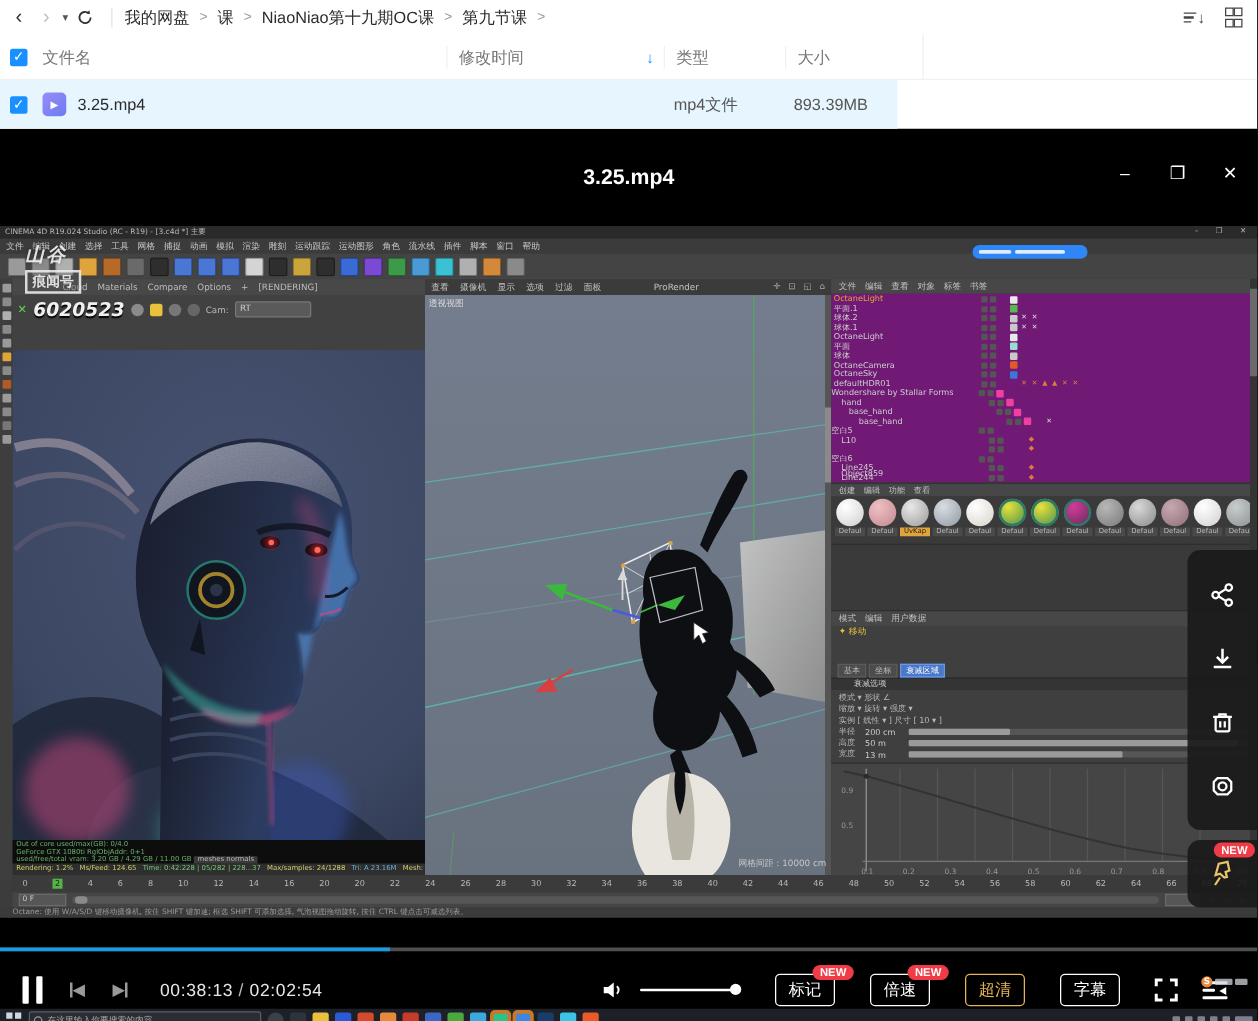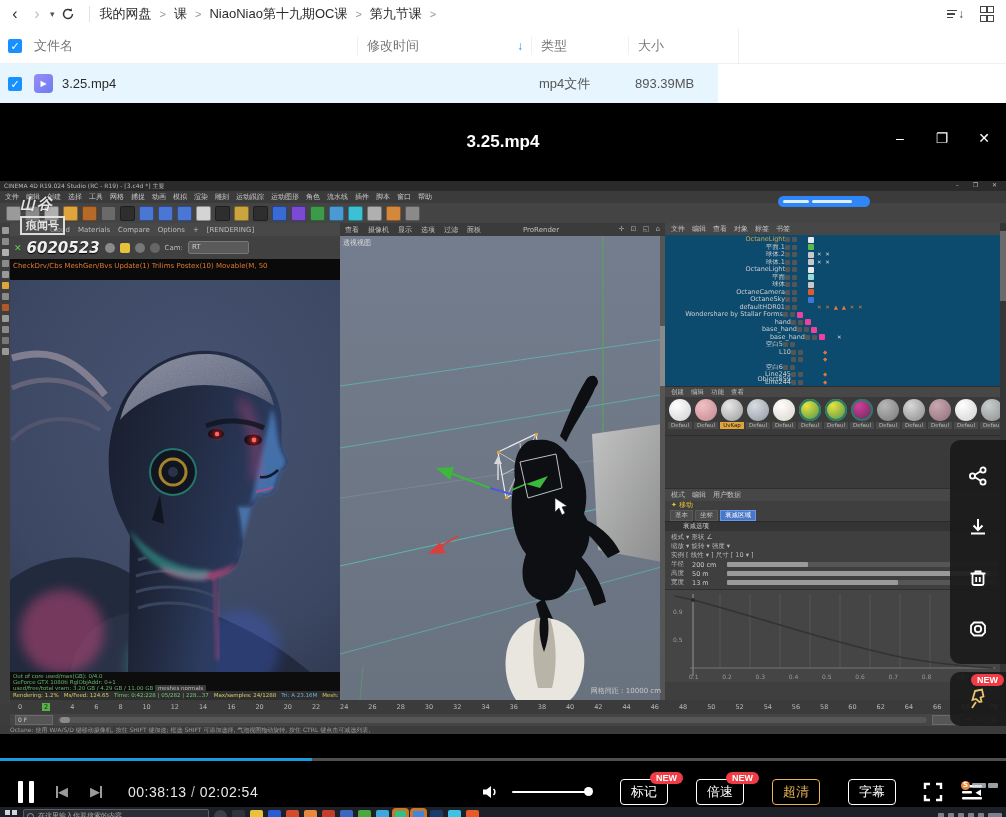--- a/index.html
+++ b/index.html
@@ -73,36 +73,36 @@
   .vp-menu{position:absolute;left:0;top:0;width:100%;height:13px;background:#3b3b3b;display:flex;gap:9px;align-items:center;padding-left:5px;color:#c0c0c0;font-size:7px;box-sizing:border-box;}
   .vp-ctrl{position:absolute;right:3px;top:2px;color:#aaa;font-size:7px;letter-spacing:2px;}
   .vp-label{position:absolute;left:3px;top:15px;color:#d8d8d8;font-size:7px;z-index:3;}
   .vp-canvas{position:absolute;left:0;top:13px;width:325px;height:464px;}
   .vp-grid{position:absolute;right:4px;bottom:4px;color:#c8c8c8;font-size:7px;z-index:3;}
   .vp-scroll{position:absolute;right:0;top:13px;width:5px;height:464px;background:#555;}
   .vp-scroll i{display:block;width:5px;height:60px;background:#8a8a8a;margin-top:90px;}
   
   .rp{position:absolute;left:665px;top:42px;width:341px;height:477px;background:#3f3f3f;}
   .rp-menu{height:12px;display:flex;gap:7px;align-items:center;padding-left:6px;color:#c0c0c0;font-size:7px;background:#474747;}
-  .tree{height:150px;overflow:hidden;padding-top:1px;background:#0c4a6e;text-align:right;}
+  .tree{height:150px;overflow:hidden;padding-top:1px;background:#701a75;}
   .trow{height:7.5px;display:flex;align-items:center;font-size:6.5px;color:#ccc;line-height:7.5px;}
   .trow .lbl{width:118px;overflow:hidden;white-space:nowrap;}
   .trow .tg{width:5px;height:5px;border-radius:1px;margin-right:2px;background:#555;}
   .trow .dotc{width:6px;height:6px;border-radius:1px;margin-right:3px;}
   .trow .extra{font-size:5.5px;letter-spacing:1px;}
   .mat-menu{height:10px;display:flex;gap:7px;align-items:center;padding-left:6px;color:#c0c0c0;font-size:6.5px;background:#474747;border-top:1px solid #2e2e2e;}
   .swatches{height:36px;background:#3a3a3a;display:flex;gap:2px;padding:2px 0 0 3px;}
   .sw{width:24px;flex:none;cursor:pointer;}
   .sw .ball{width:22px;height:22px;border-radius:50%;margin:0 auto;}
   .sw .slabel{margin-top:1px;font-size:5.5px;color:#bbb;background:#4a4a4a;text-align:center;height:7px;line-height:7px;overflow:hidden;}
   .sw .slabel.active{background:#e0a43c;color:#222;}
   .matempty{height:52px;background:#3a3a3a;border-top:1px solid #2e2e2e;}
   .attr-menu{height:12px;display:flex;gap:7px;align-items:center;padding-left:6px;color:#c0c0c0;font-size:7px;background:#474747;border-top:1px solid #2e2e2e;}
   .attr-title{height:9px;color:#e8c23c;font-size:7px;line-height:9px;padding-left:6px;background:#3f3f3f;}
-  .attr-tabs{height:11px;display:flex;gap:2px;padding-left:5px;align-items:center;background:#3f3f3f;}
+  .attr-tabs{height:11px;display:flex;gap:2px;padding-left:5px;align-items:center;background:#3f3f3f;margin-top:21px;}
   .attab{font-size:6.5px;color:#bbb;background:#4c4c4c;border:1px solid #5a5a5a;padding:0 4px;height:9px;line-height:9px;cursor:pointer;}
   .attab.active{background:#4a78c8;color:#fff;border-color:#6a98e8;}
   .attr-sec{height:9px;background:#343434;color:#ccc;font-size:6.5px;line-height:9px;padding-left:18px;border-top:1px solid #2a2a2a;}
   .attr-form{background:#3f3f3f;padding:2px 0 2px 6px;color:#b8b8b8;font-size:6.5px;}
   .attr-form .frow{height:9px;line-height:9px;white-space:nowrap;overflow:hidden;}
   .sliderrow{display:flex;align-items:center;height:9px;gap:3px;}
   .sliderrow .sl-label{width:18px;}
   .sliderrow .sl-val{width:32px;color:#ccc;}
   .sl-bar{position:relative;height:5px;background:#565656;flex:1;margin-right:8px;border-radius:1px;}
   .sl-fill{position:absolute;left:0;top:0;height:5px;background:#9a9a9a;border-radius:1px;}
@@ -329,21 +329,20 @@
         <div class="lv-ctrl">
           <span class="lv-x">✕</span>
           <span class="lv-num">6020523</span>
           <span class="mini"></span>
           <span class="mini lock"></span>
           <span class="mini" style="background:#777"></span>
           <span class="mini" style="background:#666"></span>
           <span style="color:#bbb;font-size:7px">Cam:</span>
           <span class="camdrop">RT</span>
         </div>
-        <div class="lv-log">CheckDrv/Cbs MeshGen/Bvs Update(1) Trilims Postex(10) Movable(M, 50</div>
 
         <div class="lv-img">
           <svg width="330" height="392" viewBox="0 0 330 392">
             <defs>
               <radialGradient id="bgv" cx="55%" cy="35%" r="85%">
                 <stop offset="0%" stop-color="#475371"></stop>
                   <stop offset="70%" stop-color="#3c4763"></stop>
                   <stop offset="100%" stop-color="#2e374e"></stop>
               </radialGradient>
               <linearGradient id="headg" x1="0" y1="0" x2="1" y2="0.3">

